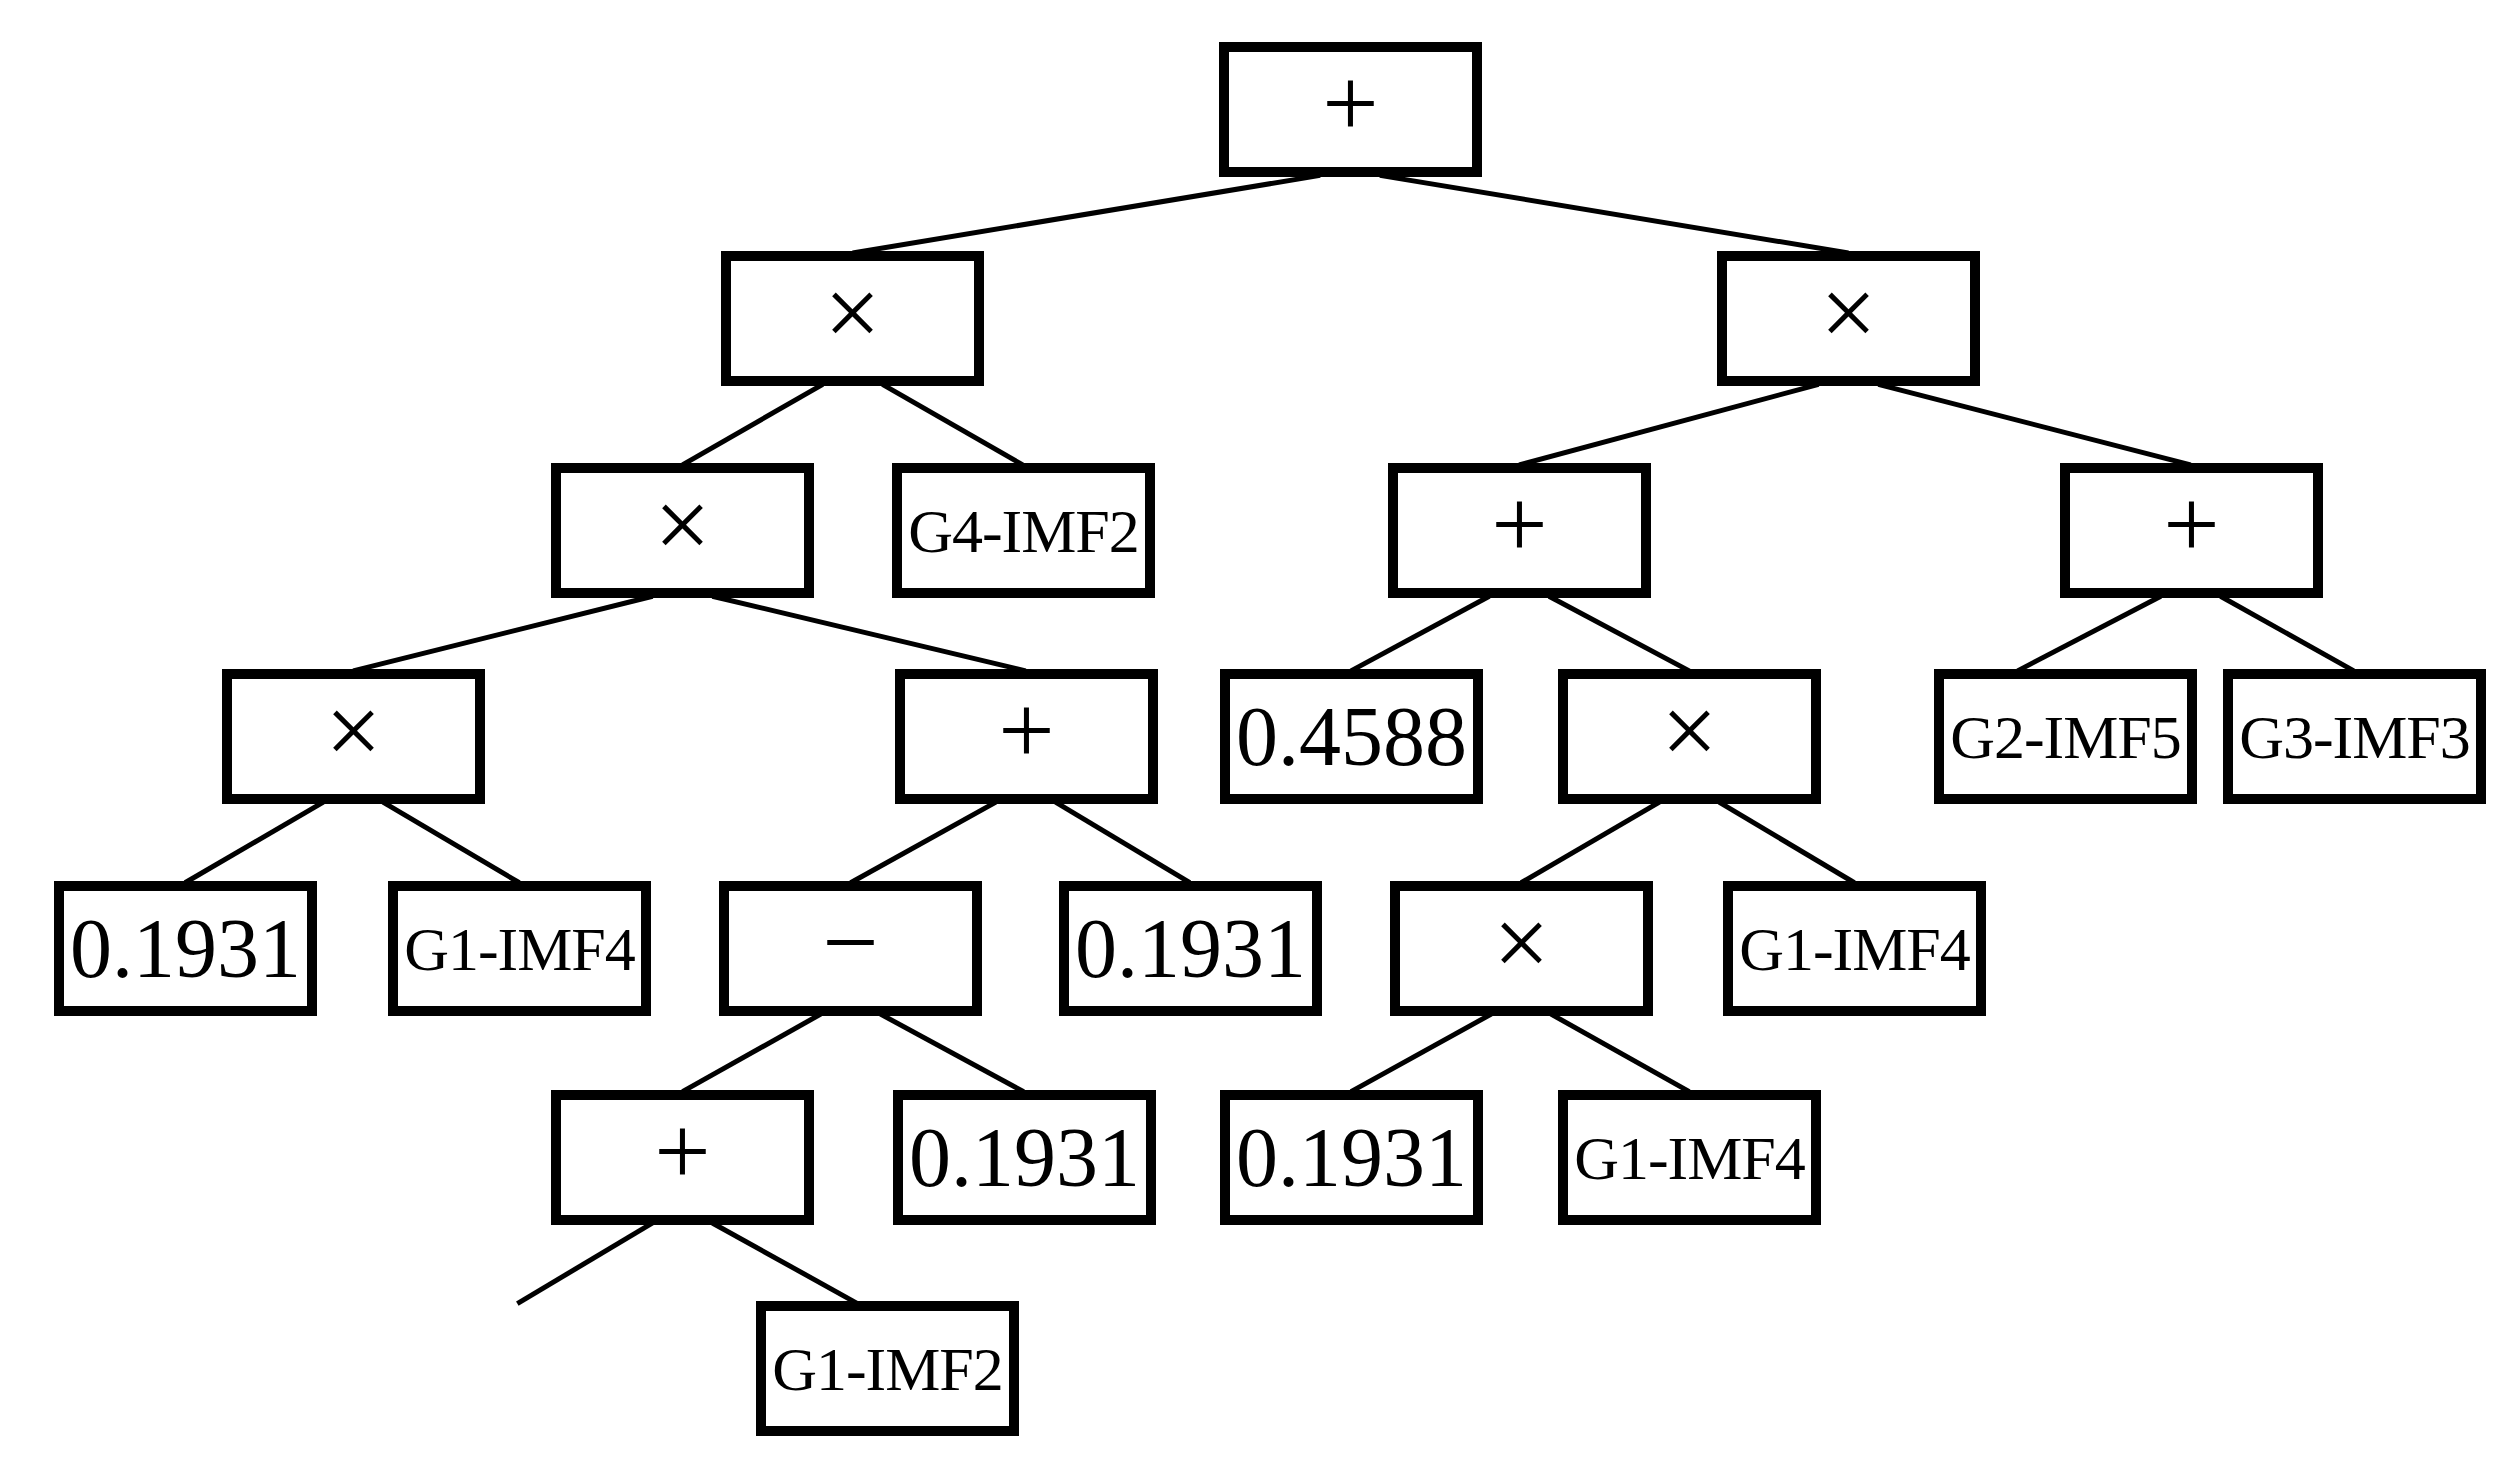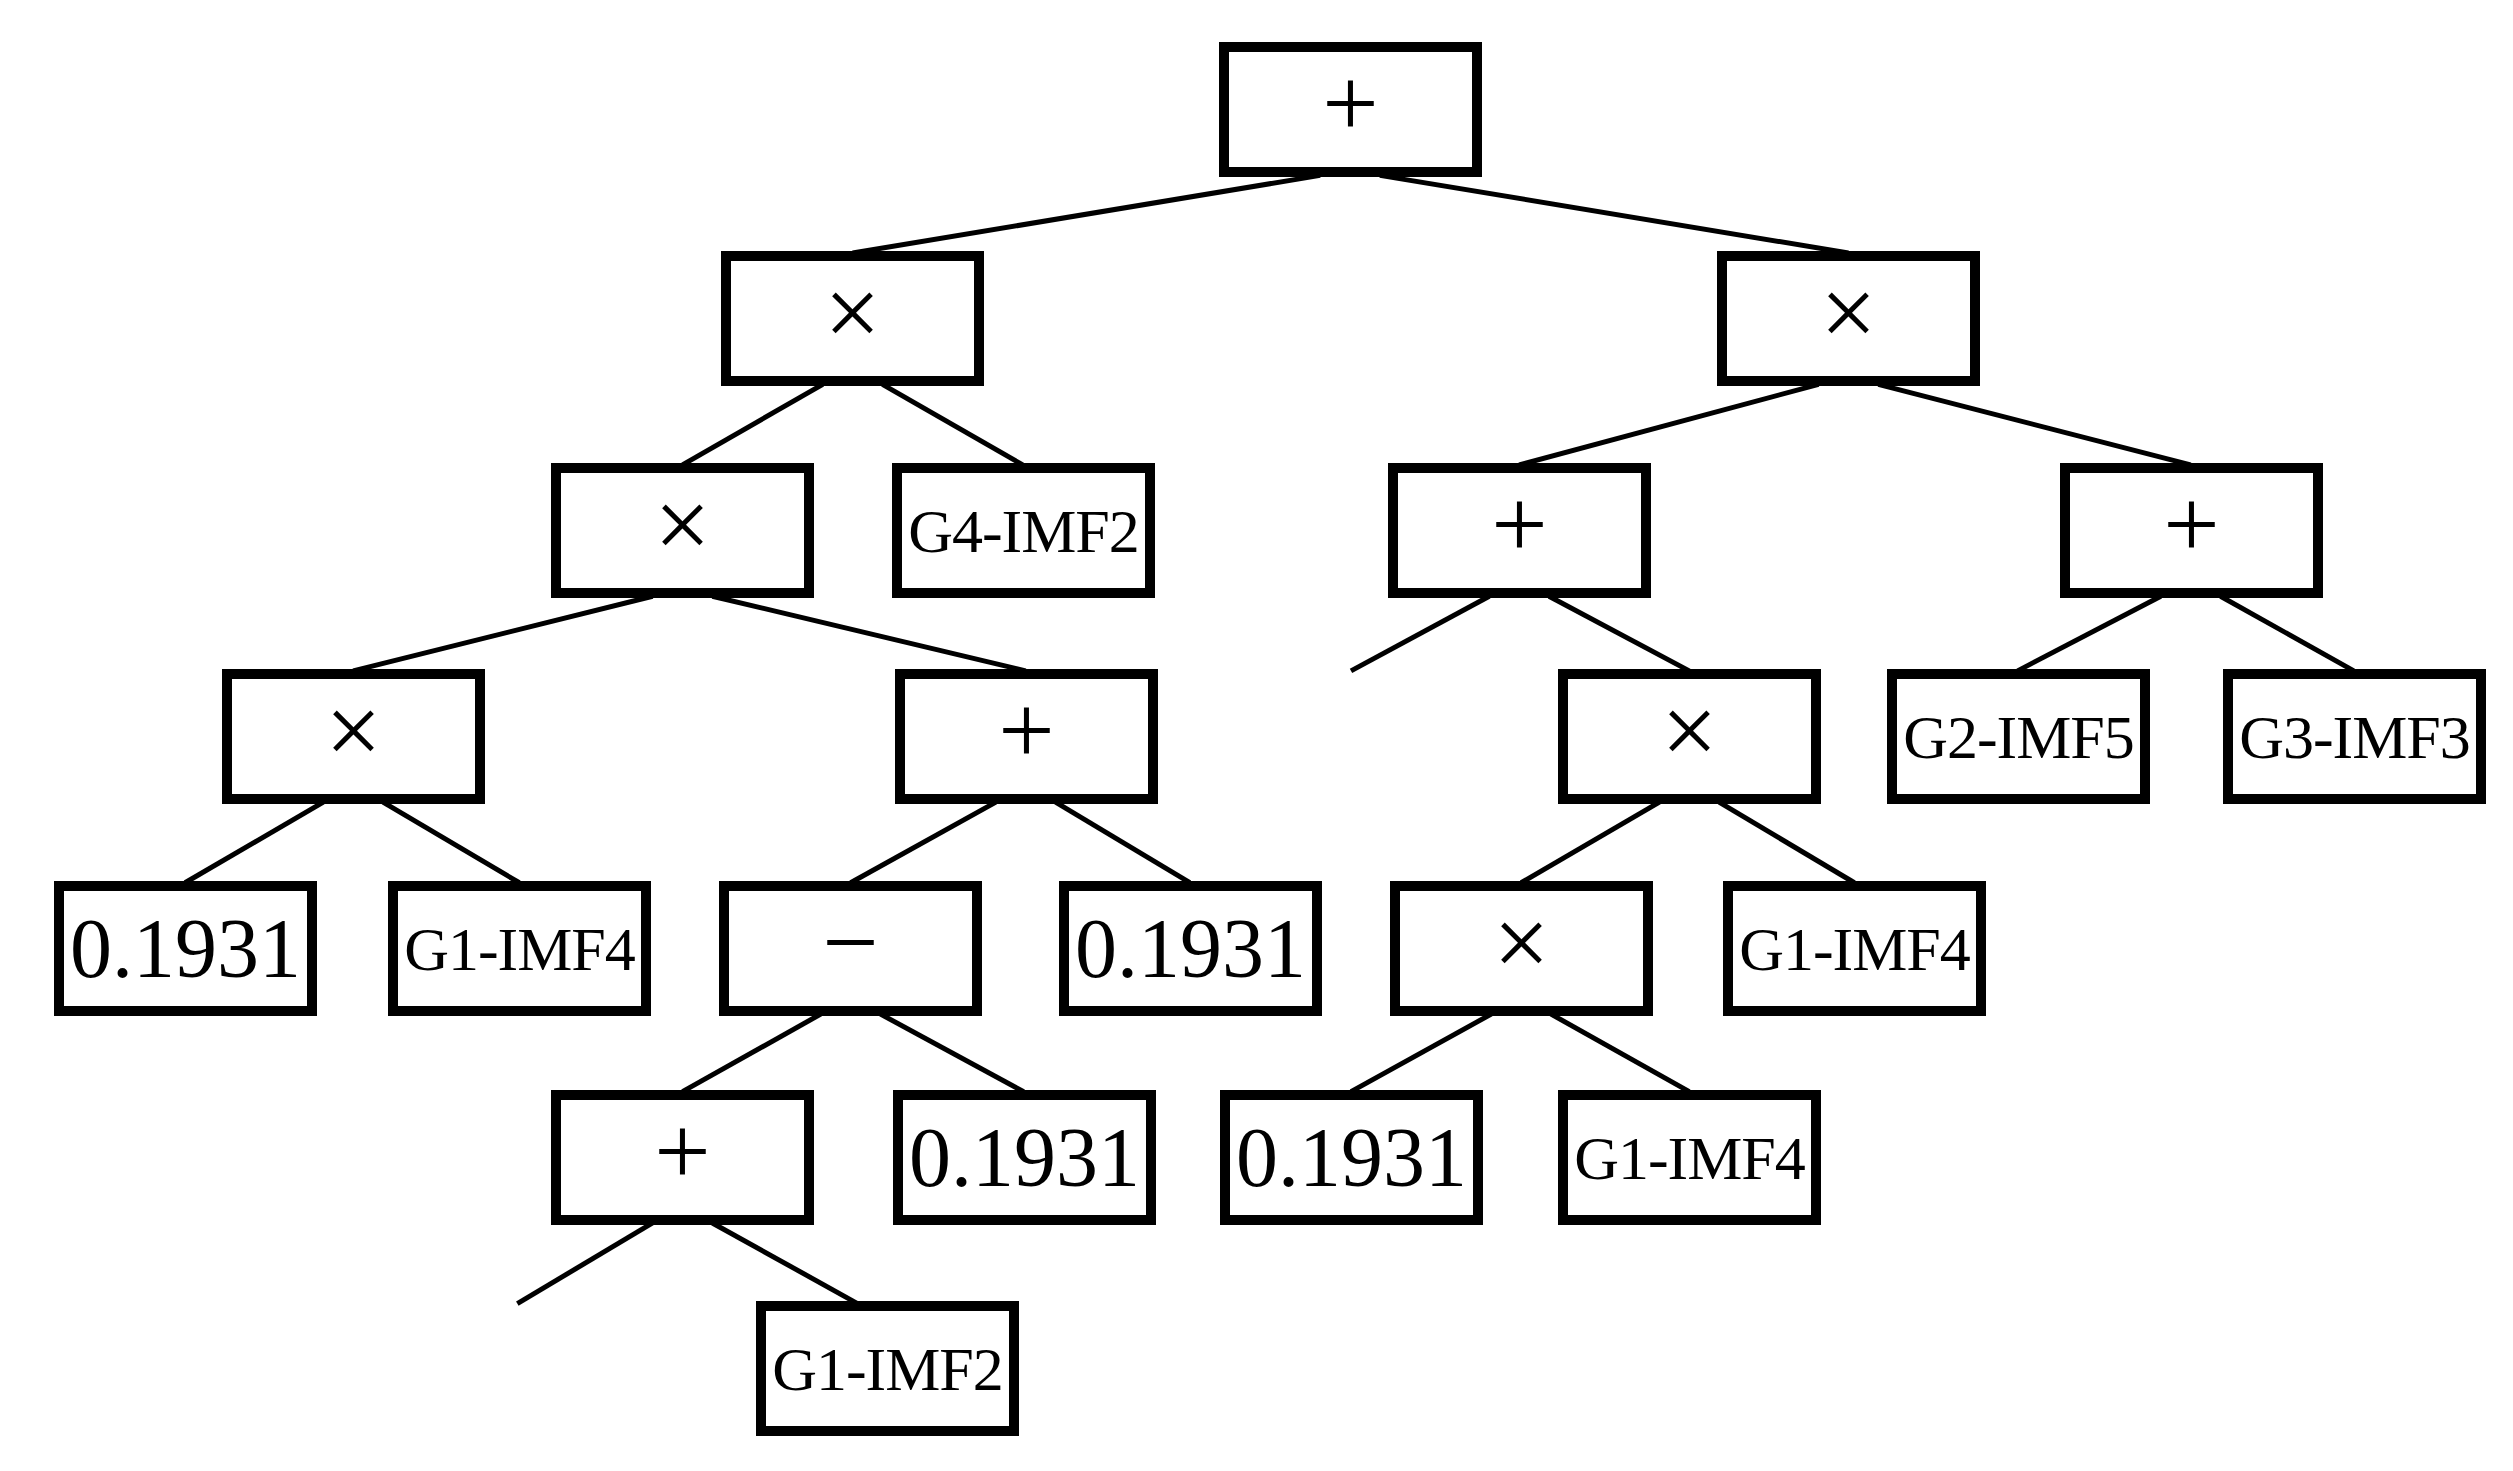--- a/index.html
+++ b/index.html
@@ -95,24 +95,27 @@
   <div class="node op" style="left:2060px;top:463px">
       <span class="label">+</span>
     </div>
 
   <div class="node op" style="left:222px;top:669px">
       <span class="label">×</span>
     </div>
   <div class="node op" style="left:895px;top:669px">
       <span class="label">+</span>
     </div>
+  <div class="node num" style="left:1220px;top:669px">
+      <span class="label">0.4588</span>
+    </div>
   <div class="node op" style="left:1558px;top:669px">
       <span class="label">×</span>
     </div>
-  <div class="node txt" style="left:1887px;top:669px">
+  <div class="node txt" style="left:1934px;top:669px">
       <span class="label">G2-IMF5</span>
     </div>
   <div class="node txt" style="left:2223px;top:669px">
       <span class="label">G3-IMF3</span>
     </div>
 
   <div class="node num" style="left:54px;top:881px">
       <span class="label">0.1931</span>
     </div>
   <div class="node txt" style="left:388px;top:881px">

